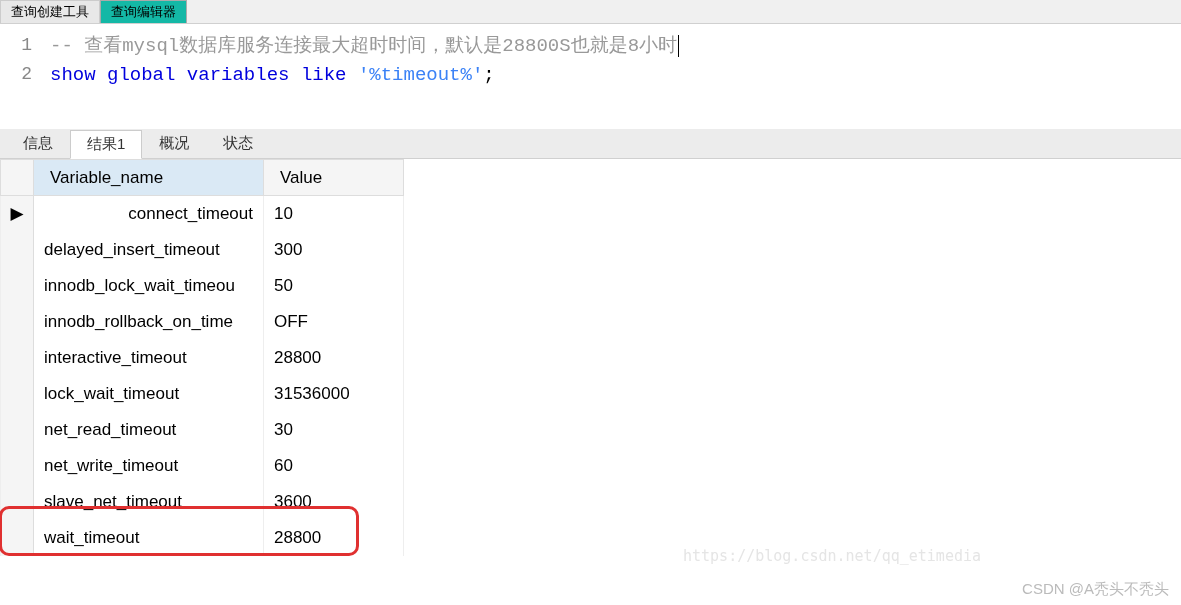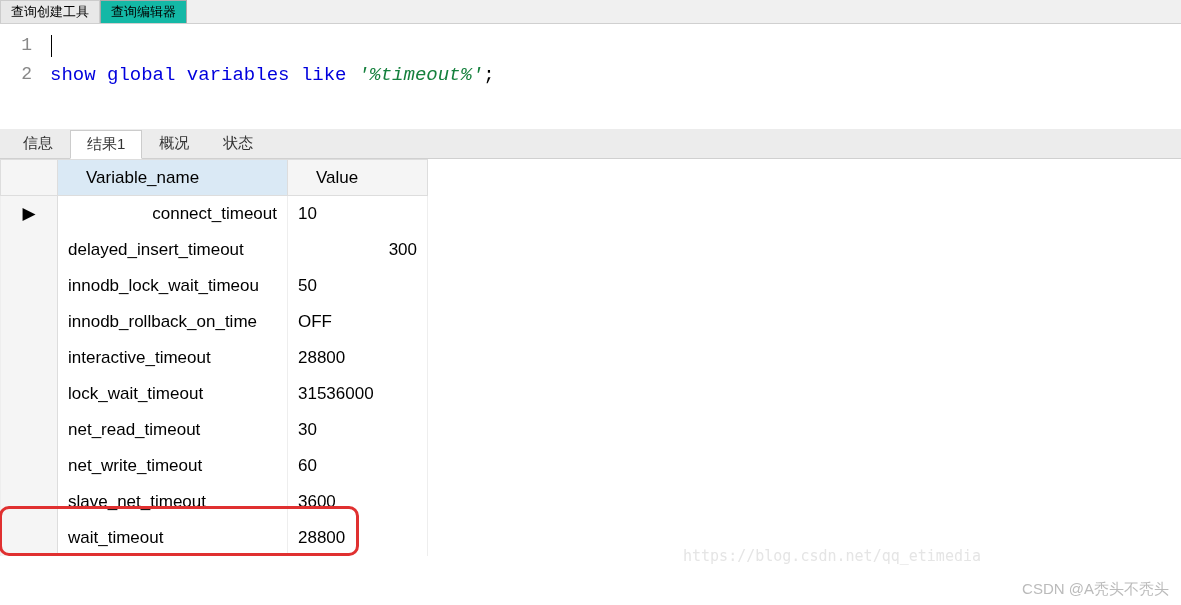--- a/index.html
+++ b/index.html
@@ -52,21 +52,21 @@
       color: #888;
       user-select: none;
       font-size: 18px;
     }
     .line-content {
       flex: 1;
       white-space: pre;
     }
     .comment { color: #999; }
     .keyword { color: #0000dd; text-align: right; }
-    .string { color: #15803d; font-style: italic; }
+    .string { color: #3b82f6; }
     .punct { color: #000; }
     .cursor {
       border-right: 1px solid #000;
       margin-left: 1px;
     }
     
     .result-tabs {
       display: flex;
       background: #ececec;
       height: 30px;
@@ -93,21 +93,21 @@
     .results-container {
       display: flex;
     }
     .results-table {
       border-collapse: collapse;
       font-size: 17px;
     }
     .results-table th {
       text-align: left;
       font-weight: normal;
-      padding: 6px 28px;
+      padding: 6px 16px;
       background: #f5f5f5;
       border: 1px solid #ddd;
     }
     .results-table th.col-name {
       background: #dae9f5;
       width: 230px;
     }
     .results-table th.col-value {
       width: 140px;
     }
@@ -149,21 +149,21 @@
 <body>
 
 <div class="top-tabs">
   <div class="top-tab">查询创建工具</div>
   <div class="top-tab active">查询编辑器</div>
 </div>
 
 <div class="editor">
   <div class="editor-line">
     <div class="line-number">1</div>
-    <div class="line-content"><span class="cursor"></span></div>
+    <div class="line-content"><span class="comment"><span>-- </span><span>查看mysql数据库服务连接最大超时时间，默认是28800S也就是8小时</span></span><span class="cursor"></span></div>
   </div>
   <div class="editor-line">
     <div class="line-number">2</div>
     <div class="line-content"><span class="keyword">show</span> <span class="keyword">global</span> <span class="keyword">variables</span> <span class="keyword">like</span> <span class="string">'%timeout%'</span><span class="punct">;</span></div>
   </div>
 </div>
 
 <div class="result-tabs">
   <div class="result-tab">信息</div>
   <div class="result-tab active">结果1</div>
@@ -182,21 +182,21 @@
     </thead>
     <tbody id="results-body">
     <tr>
           <td style="width: 15px; background: rgb(245, 245, 245); border-right: 1px solid rgb(221, 221, 221); text-align: center; padding: 0px;">▶</td>
           <td style="width: 230px; text-align: right;">connect_timeout</td>
           <td style="width: 140px;">10</td>
         </tr>
         <tr>
           <td style="width: 15px; background: rgb(245, 245, 245); border-right: 1px solid rgb(221, 221, 221); text-align: center; padding: 0px;"></td>
           <td style="width: 230px;">delayed_insert_timeout</td>
-          <td style="width: 140px; text-align: right;">300</td>
+          <td style="width: 140px;">300</td>
         </tr>
         <tr>
           <td style="width: 15px; background: rgb(245, 245, 245); border-right: 1px solid rgb(221, 221, 221); text-align: center; padding: 0px;"></td>
           <td style="width: 230px;">innodb_lock_wait_timeou</td>
           <td style="width: 140px;">50</td>
         </tr>
         <tr>
           <td style="width: 15px; background: rgb(245, 245, 245); border-right: 1px solid rgb(221, 221, 221); text-align: center; padding: 0px;"></td>
           <td style="width: 230px;">innodb_rollback_on_time</td>
           <td style="width: 140px;">OFF</td>

